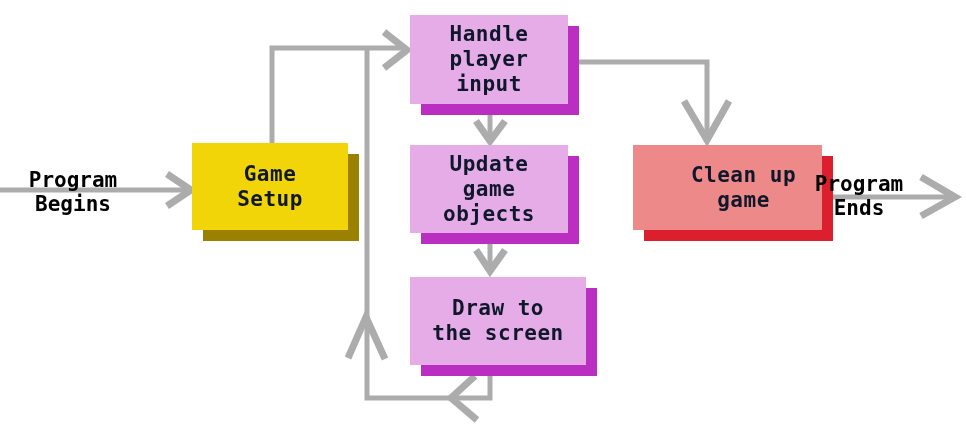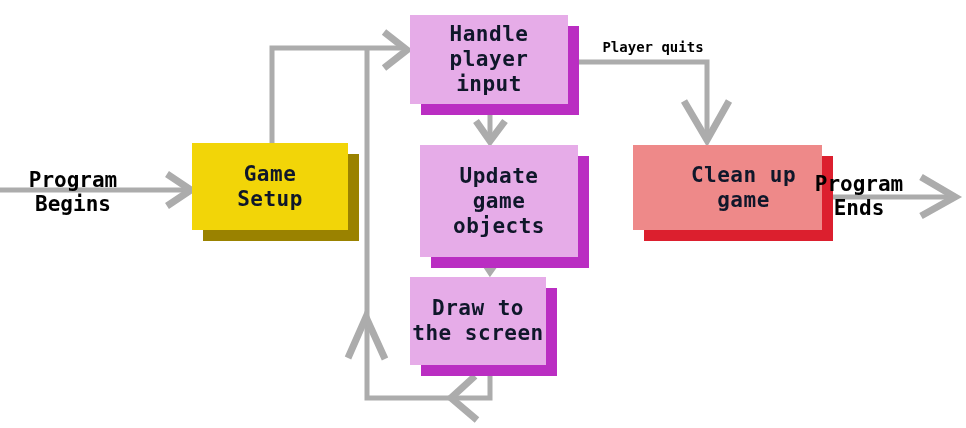--- a/index.html
+++ b/index.html
@@ -18,22 +18,22 @@
     font-weight:bold;font-size:21px;line-height:25px;
     color:#0f172a;
     white-space:pre-line;
     letter-spacing:0.5px;
   }
   .node-yellow{background:#F2D508;box-shadow:11px 11px 0 #9A8200;}
   .node-purple{background:#E6ACE8;box-shadow:11px 11px 0 #BA2EC2;}
   .node-red{background:#EE8989;box-shadow:11px 11px 0 #DC1F2E;}
   #node-game-setup{left:192px;top:143px;width:156px;height:87px;}
   #node-handle-player-input{left:410px;top:15px;width:158px;height:89px;}
-  #node-update-game-objects{left:420px;top:145px;width:158px;height:112px;}
-  #node-draw-to-screen{left:410px;top:277px;width:136px;height:88px;}
+  #node-update-game-objects{left:410px;top:145px;width:158px;height:88px;}
+  #node-draw-to-screen{left:410px;top:277px;width:176px;height:88px;}
   #node-clean-up-game{left:633px;top:145px;width:157px;height:85px;padding-left:32px;}
   .edge-label{
     position:absolute;
     text-align:center;
     font-weight:bold;color:#000000;
     white-space:pre-line;
   }
   #label-program-begins{left:8px;top:168px;width:130px;font-size:21px;line-height:24px;}
   #label-program-ends{left:794px;top:172px;width:130px;font-size:21px;line-height:24px;}
   #label-player-quits{left:588px;top:39px;width:130px;font-size:14px;line-height:16px;}
@@ -91,15 +91,14 @@
     <span>Clean up
 game</span>
   </div>
 
   <div class="edge-label" id="label-program-begins">Program
 Begins</div>
 
   <div class="edge-label" id="label-program-ends">Program
 Ends</div>
 
-  <div class="edge-label" id="label-player-quits">Player quits</div>
 
 </div>
 
 </body></html>

